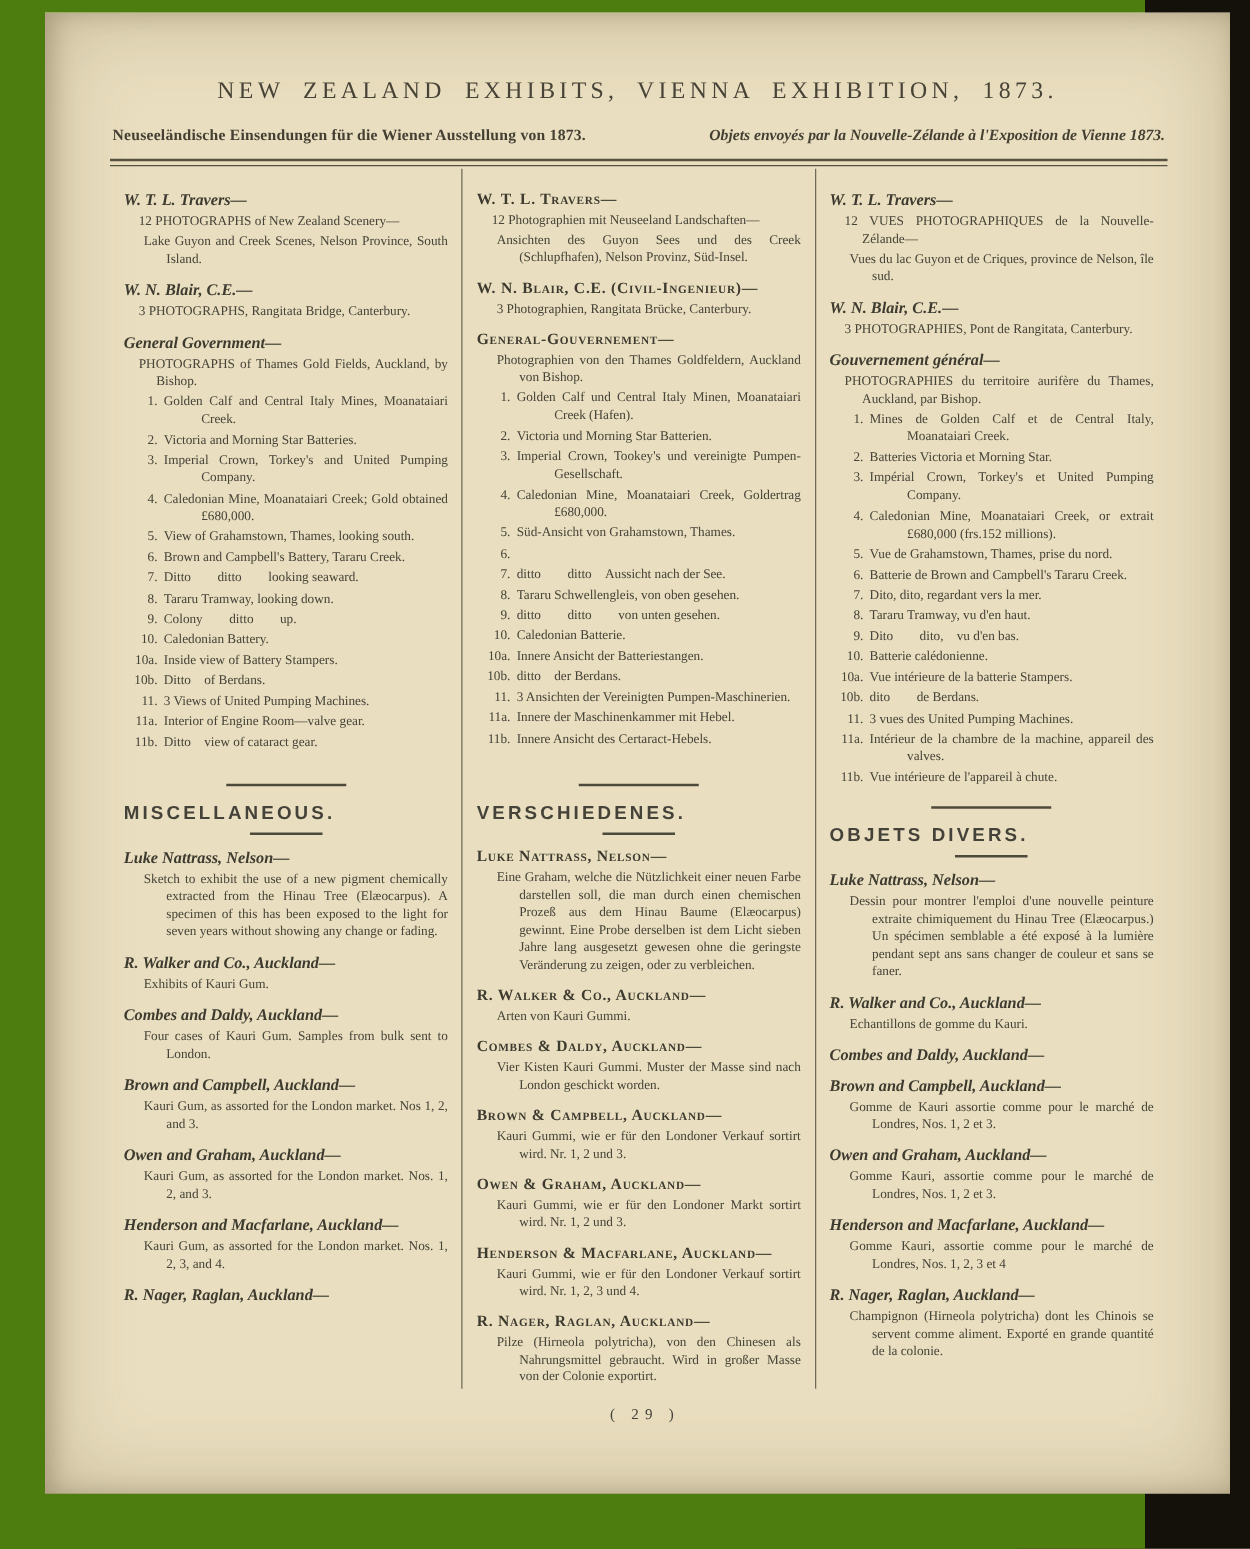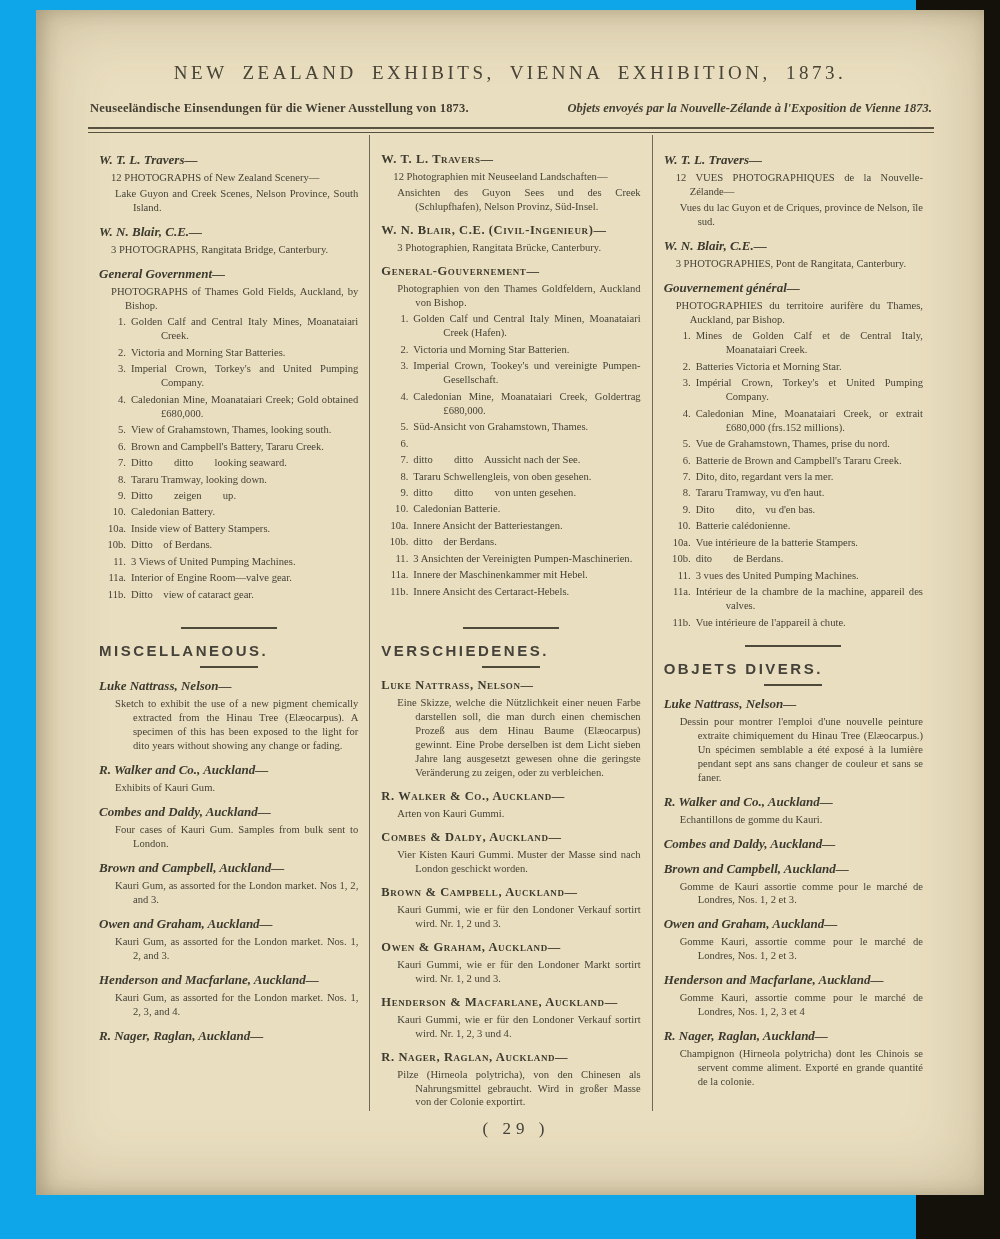--- a/index.html
+++ b/index.html
@@ -1,17 +1,17 @@
 <!DOCTYPE html>
 <html><head>
 <meta charset="utf-8">
 <style>
   html,body{margin:0;padding:0;}
   body{background:#13110a;width:1000px;height:1239px;overflow:hidden;}
-  .scan{position:relative;width:916px;height:1239px;background:#0ea5e9;
+  .scan{position:relative;width:916px;height:1239px;background:#4d7c0f;
         font-family:"Liberation Serif","DejaVu Serif",serif;}
   .page{position:absolute;left:36px;top:10px;width:948px;height:1185px;
         background:#e9debf;color:#464338;overflow:hidden;
         box-shadow:inset 0 0 70px rgba(92,76,40,0.28), inset 6px 0 18px rgba(60,48,20,0.25);}
   .title{text-align:center;margin:52px 40px 0 40px;font-size:19px;
          letter-spacing:3.5px;word-spacing:7px;color:#474337;white-space:nowrap;}
   .subs{display:flex;justify-content:space-between;align-items:baseline;
         margin:17px 52px 0 54px;font-size:12.5px;color:#443f33;}
   .sub-de{font-weight:bold;letter-spacing:0.2px;}
   .sub-fr{font-style:italic;font-weight:bold;}
@@ -29,21 +29,21 @@
   .para2{padding-left:34px;text-indent:-18px;}
   .item{display:flex;font-size:10.6px;line-height:1.32;margin:2.5px 0;}
   .item .n{flex:none;width:27px;text-align:right;padding-right:5px;}
   .item .x{flex:1;min-width:0;padding-left:30px;text-indent:-30px;text-align:justify;}
   .sep-rule{width:96px;border-top:2px solid #4d493b;margin:15px auto 0 auto;}
   .section-title{font-family:"Liberation Sans","DejaVu Sans",sans-serif;
                  font-size:15px;letter-spacing:2.5px;text-align:left;
                  margin-top:13px;color:#45423a;font-weight:bold;}
   .title-underline{width:58px;border-top:2px solid #4d493b;margin:7px auto 10px auto;}
   .page-number{position:absolute;left:12px;right:0;bottom:56px;text-align:center;
-               font-size:17px;letter-spacing:5px;color:#45423a;}
+               font-size:12px;letter-spacing:5px;color:#45423a;}
 </style>
 </head>
 <body>
 
 <div class="scan">
   <div class="page">
     <div class="title">NEW ZEALAND EXHIBITS, VIENNA EXHIBITION, 1873.</div>
     <div class="subs">
       <span class="sub-de">Neuseeländische Einsendungen für die Wiener Ausstellung von 1873.</span>
       <span class="sub-fr">Objets envoyés par la Nouvelle-Zélande à l'Exposition de Vienne 1873.</span>
@@ -86,21 +86,21 @@
             <div class="item">
               <span class="n">7.</span>
               <span class="x">Ditto  ditto  looking seaward.</span>
             </div>
             <div class="item">
               <span class="n">8.</span>
               <span class="x">Tararu Tramway, looking down.</span>
             </div>
             <div class="item">
               <span class="n">9.</span>
-              <span class="x">Ditto  zeigen  up.</span>
+              <span class="x">Colony  ditto  up.</span>
             </div>
             <div class="item">
               <span class="n">10.</span>
               <span class="x">Caledonian Battery.</span>
             </div>
             <div class="item">
               <span class="n">10a.</span>
               <span class="x">Inside view of Battery Stampers.</span>
             </div>
             <div class="item">
@@ -118,21 +118,21 @@
             <div class="item">
               <span class="n">11b.</span>
               <span class="x">Ditto view of cataract gear.</span>
             </div>
           </div>
           <div class="sep-rule"></div>
           <div class="section-title">MISCELLANEOUS.</div>
           <div class="title-underline"></div>
           <div class="col-bottom">
             <div class="h">Luke Nattrass, Nelson—</div>
-            <div class="para para2">Sketch to exhibit the use of a new pigment chemically extracted from the Hinau Tree (Elæocarpus).  A specimen of this has been exposed to the light for dito years without showing any change or fading.</div>
+            <div class="para para2">Sketch to exhibit the use of a new pigment chemically extracted from the Hinau Tree (Elæocarpus).  A specimen of this has been exposed to the light for seven years without showing any change or fading.</div>
             <div class="h">R. Walker and Co., Auckland—</div>
             <div class="para para2">Exhibits of Kauri Gum.</div>
             <div class="h">Combes and Daldy, Auckland—</div>
             <div class="para para2">Four cases of Kauri Gum.  Samples from bulk sent to London.</div>
             <div class="h">Brown and Campbell, Auckland—</div>
             <div class="para para2">Kauri Gum, as assorted for the London market.  Nos 1, 2, and 3.</div>
             <div class="h">Owen and Graham, Auckland—</div>
             <div class="para para2">Kauri Gum, as assorted for the London market.  Nos. 1, 2, and 3.</div>
             <div class="h">Henderson and Macfarlane, Auckland—</div>
             <div class="para para2">Kauri Gum, as assorted for the London market.  Nos. 1, 2, 3, and 4.</div>
@@ -206,21 +206,21 @@
             <div class="item">
               <span class="n">11b.</span>
               <span class="x">Innere Ansicht des Certaract-Hebels.</span>
             </div>
           </div>
           <div class="sep-rule"></div>
           <div class="section-title">VERSCHIEDENES.</div>
           <div class="title-underline"></div>
           <div class="col-bottom">
             <div class="h">Luke Nattrass, Nelson—</div>
-            <div class="para para2">Eine Skizze, welche die Nützlichkeit einer neuen Farbe darstellen soll, die man durch einen chemischen Prozeß aus dem Hinau Baume (Elæocarpus) gewinnt.  Eine Probe derselben ist dem Licht sieben Jahre lang ausgesetzt gewesen ohne die geringste Veränderung zu zeigen, oder zu verbleichen.</div>
+            <div class="para para2">Eine Graham, welche die Nützlichkeit einer neuen Farbe darstellen soll, die man durch einen chemischen Prozeß aus dem Hinau Baume (Elæocarpus) gewinnt.  Eine Probe derselben ist dem Licht sieben Jahre lang ausgesetzt gewesen ohne die geringste Veränderung zu zeigen, oder zu verbleichen.</div>
             <div class="h">R. Walker &amp; Co., Auckland—</div>
             <div class="para para2">Arten von Kauri Gummi.</div>
             <div class="h">Combes &amp; Daldy, Auckland—</div>
             <div class="para para2">Vier Kisten Kauri Gummi.  Muster der Masse sind nach London geschickt worden.</div>
             <div class="h">Brown &amp; Campbell, Auckland—</div>
             <div class="para para2">Kauri Gummi, wie er für den Londoner Verkauf sortirt wird.  Nr. 1, 2 und 3.</div>
             <div class="h">Owen &amp; Graham, Auckland—</div>
             <div class="para para2">Kauri Gummi, wie er für den Londoner Markt sortirt wird.  Nr. 1, 2 und 3.</div>
             <div class="h">Henderson &amp; Macfarlane, Auckland—</div>
             <div class="para para2">Kauri Gummi, wie er für den Londoner Verkauf sortirt wird.  Nr. 1, 2, 3 und 4.</div>

